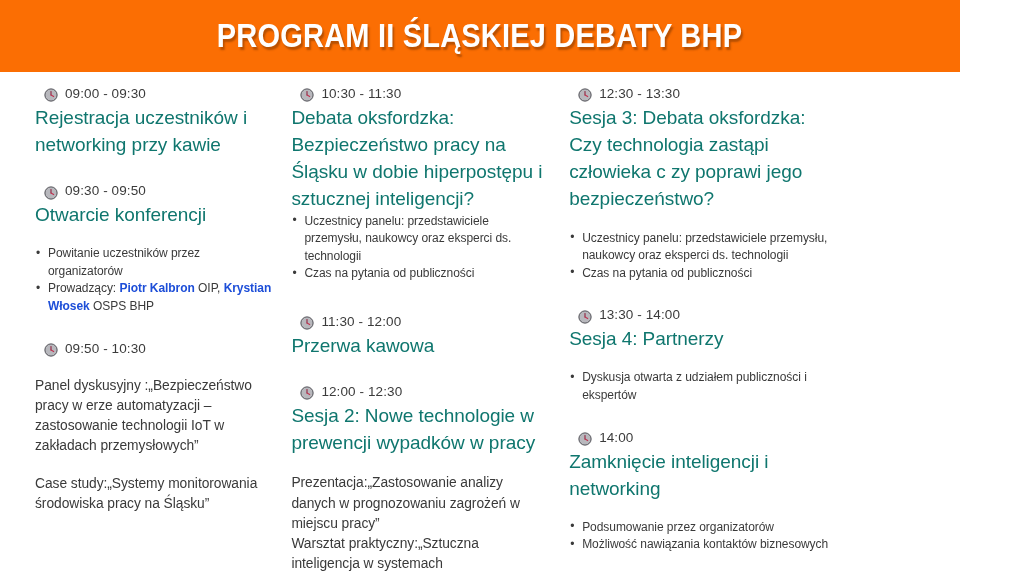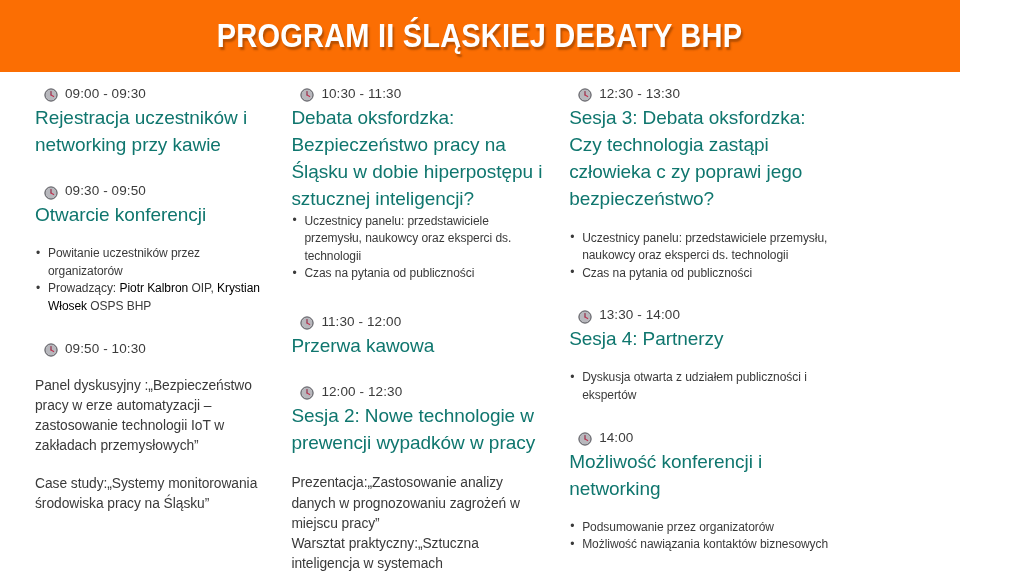--- a/index.html
+++ b/index.html
@@ -98,21 +98,21 @@
     letter-spacing: -0.05px;
   }
   ul.bullets li::before {
     content: "\2022";
     position: absolute;
     left: 1px;
     top: -0.5px;
     font-size: 12px;
     color: #3a3a3a;
   }
-  ul.bullets li b { color: #000000; font-weight: normal; }
+  ul.bullets li b { color: #1d4ed8; font-weight: bold; }
 
   .para {
     font-size: 13.8px;
     color: #3a3a3a;
     line-height: 1.47;
     letter-spacing: -0.05px;
   }
   .gap-md { height: 17px; }
   .gap-lg { height: 25px; }
   .gap-xl { height: 31px; }
@@ -300,21 +300,21 @@
       <div class="time-row">
         <span class="clock-icon">
           <svg viewBox="0 0 16 16" width="14" height="14">
             <circle cx="8" cy="8" r="7" fill="#b8b8bd" stroke="#4a4a50" stroke-width="1.1"></circle>
             <line x1="8" y1="8" x2="8" y2="3.9" stroke="#8d1d3a" stroke-width="1.2" stroke-linecap="round"></line>
             <line x1="8" y1="8" x2="11.1" y2="9.8" stroke="#c0304f" stroke-width="1.2" stroke-linecap="round"></line>
           </svg>
         </span>
         <span class="time-text">14:00</span>
       </div>
-      <div class="block-title">Możliwość konferencji i networking</div>
+      <div class="block-title">Zamknięcie inteligencji i networking</div>
       <div class="gap-md"></div>
       <ul class="bullets">
         <li>
           <span>Podsumowanie przez organizatorów</span>
         </li>
         <li>
           <span>Możliwość nawiązania kontaktów biznesowych</span>
         </li>
       </ul>
     </div>

